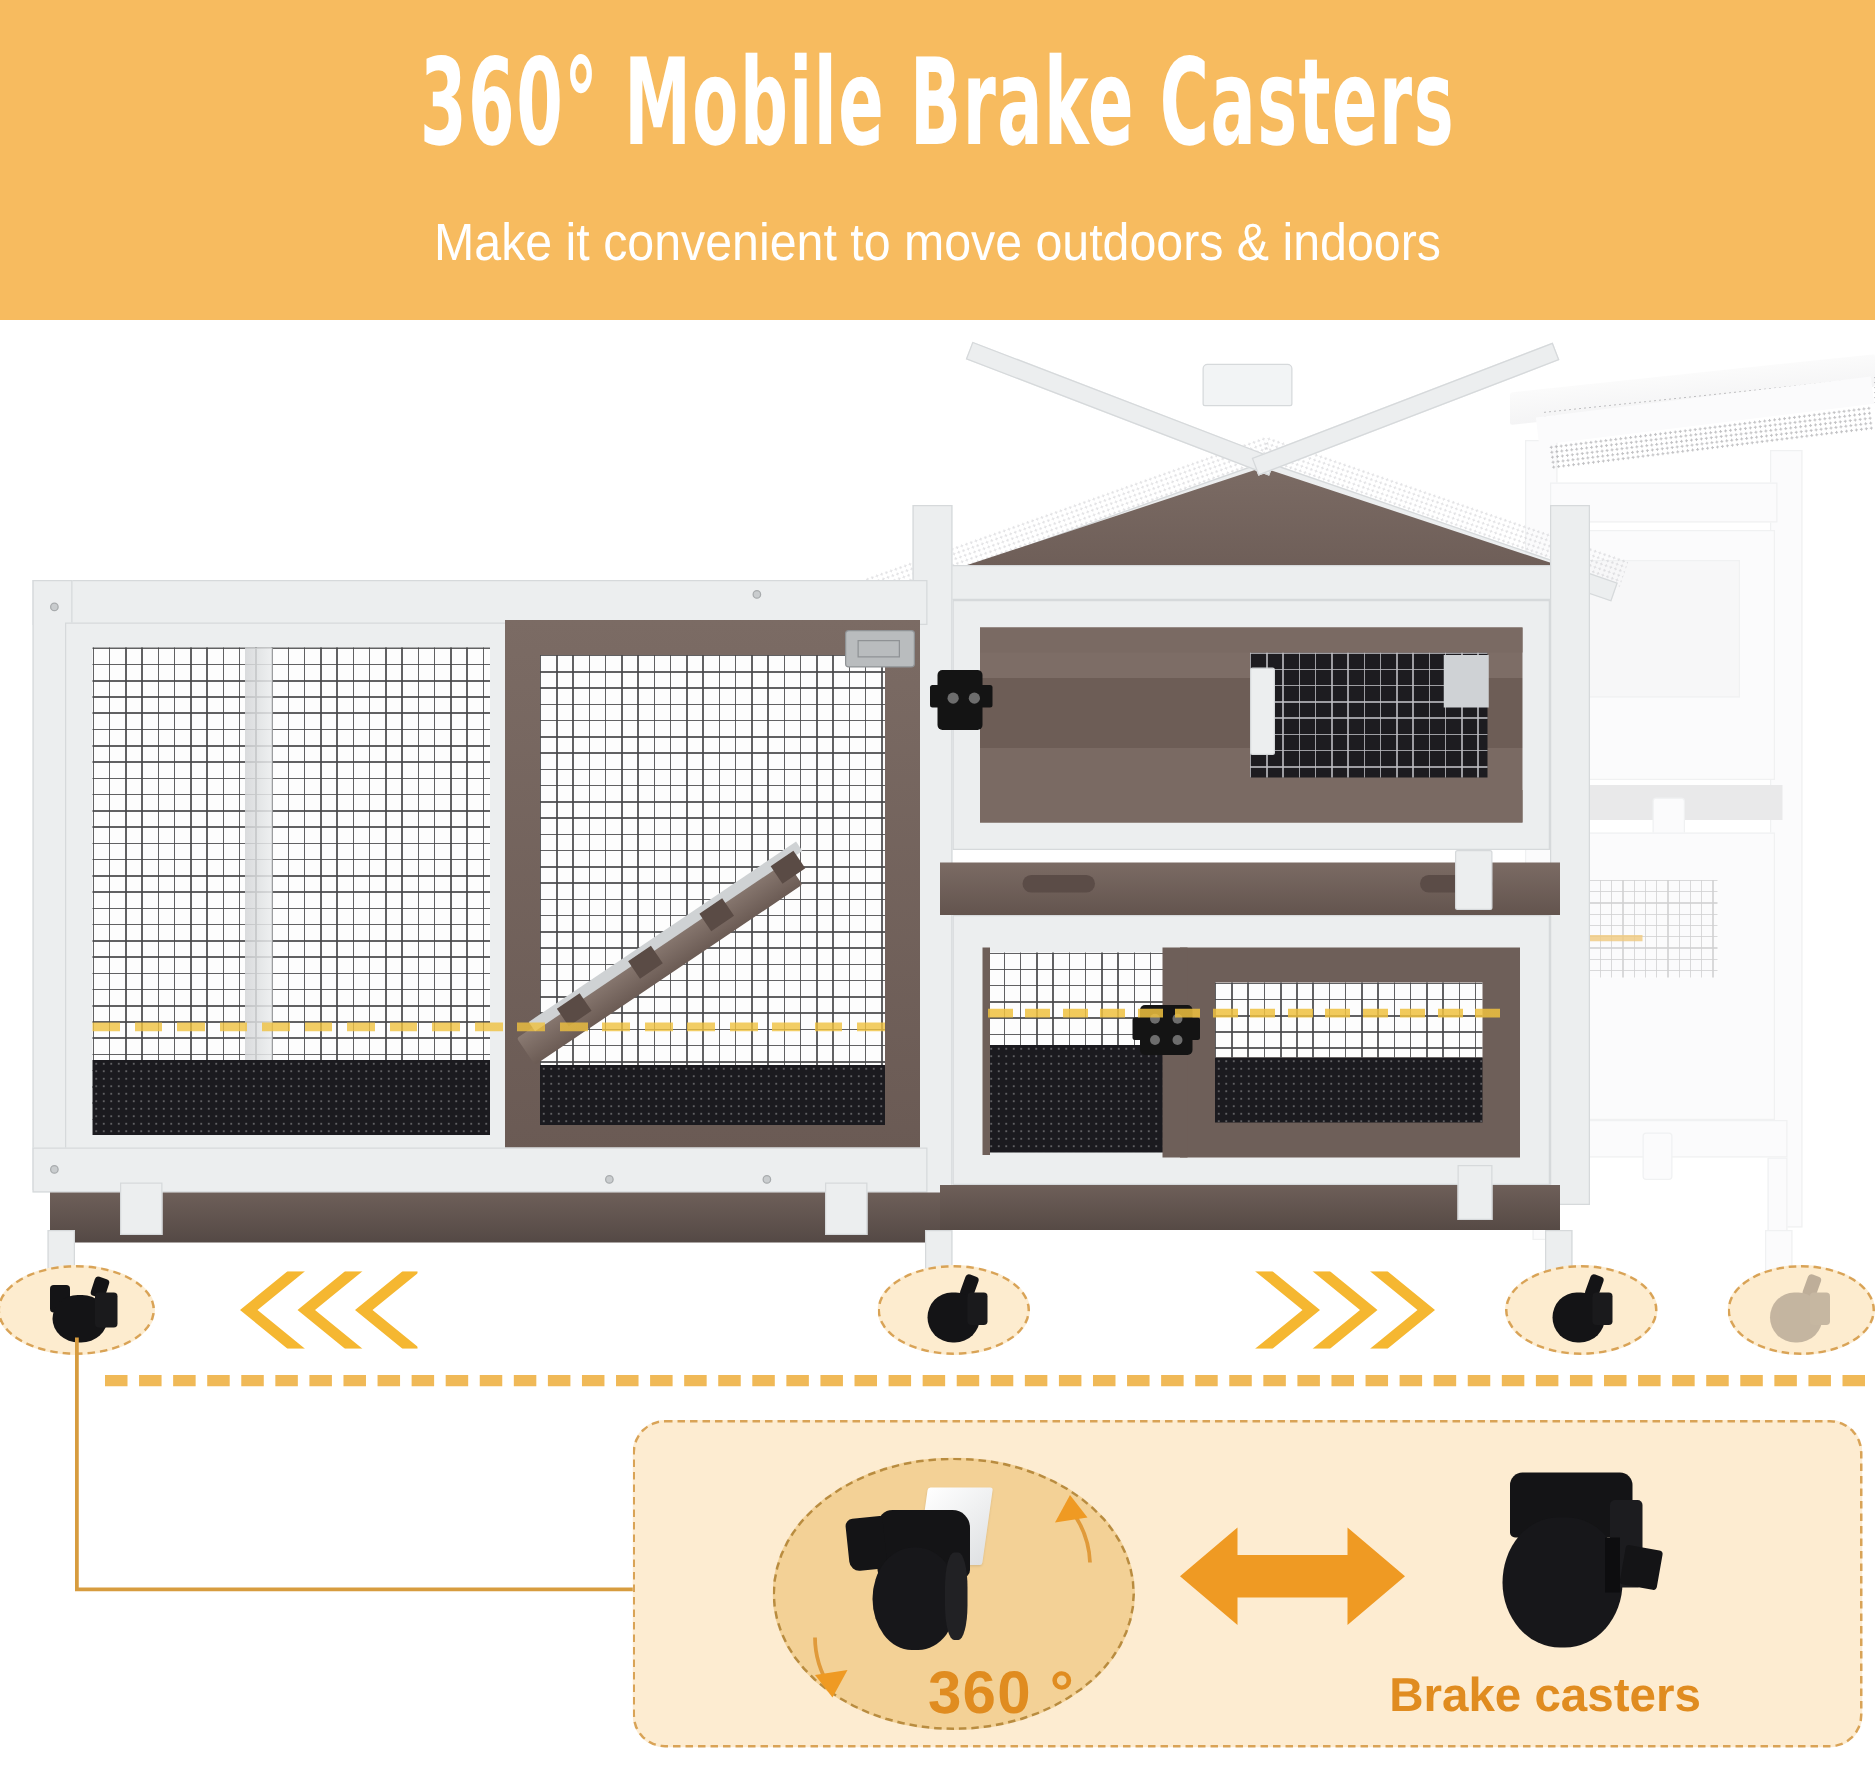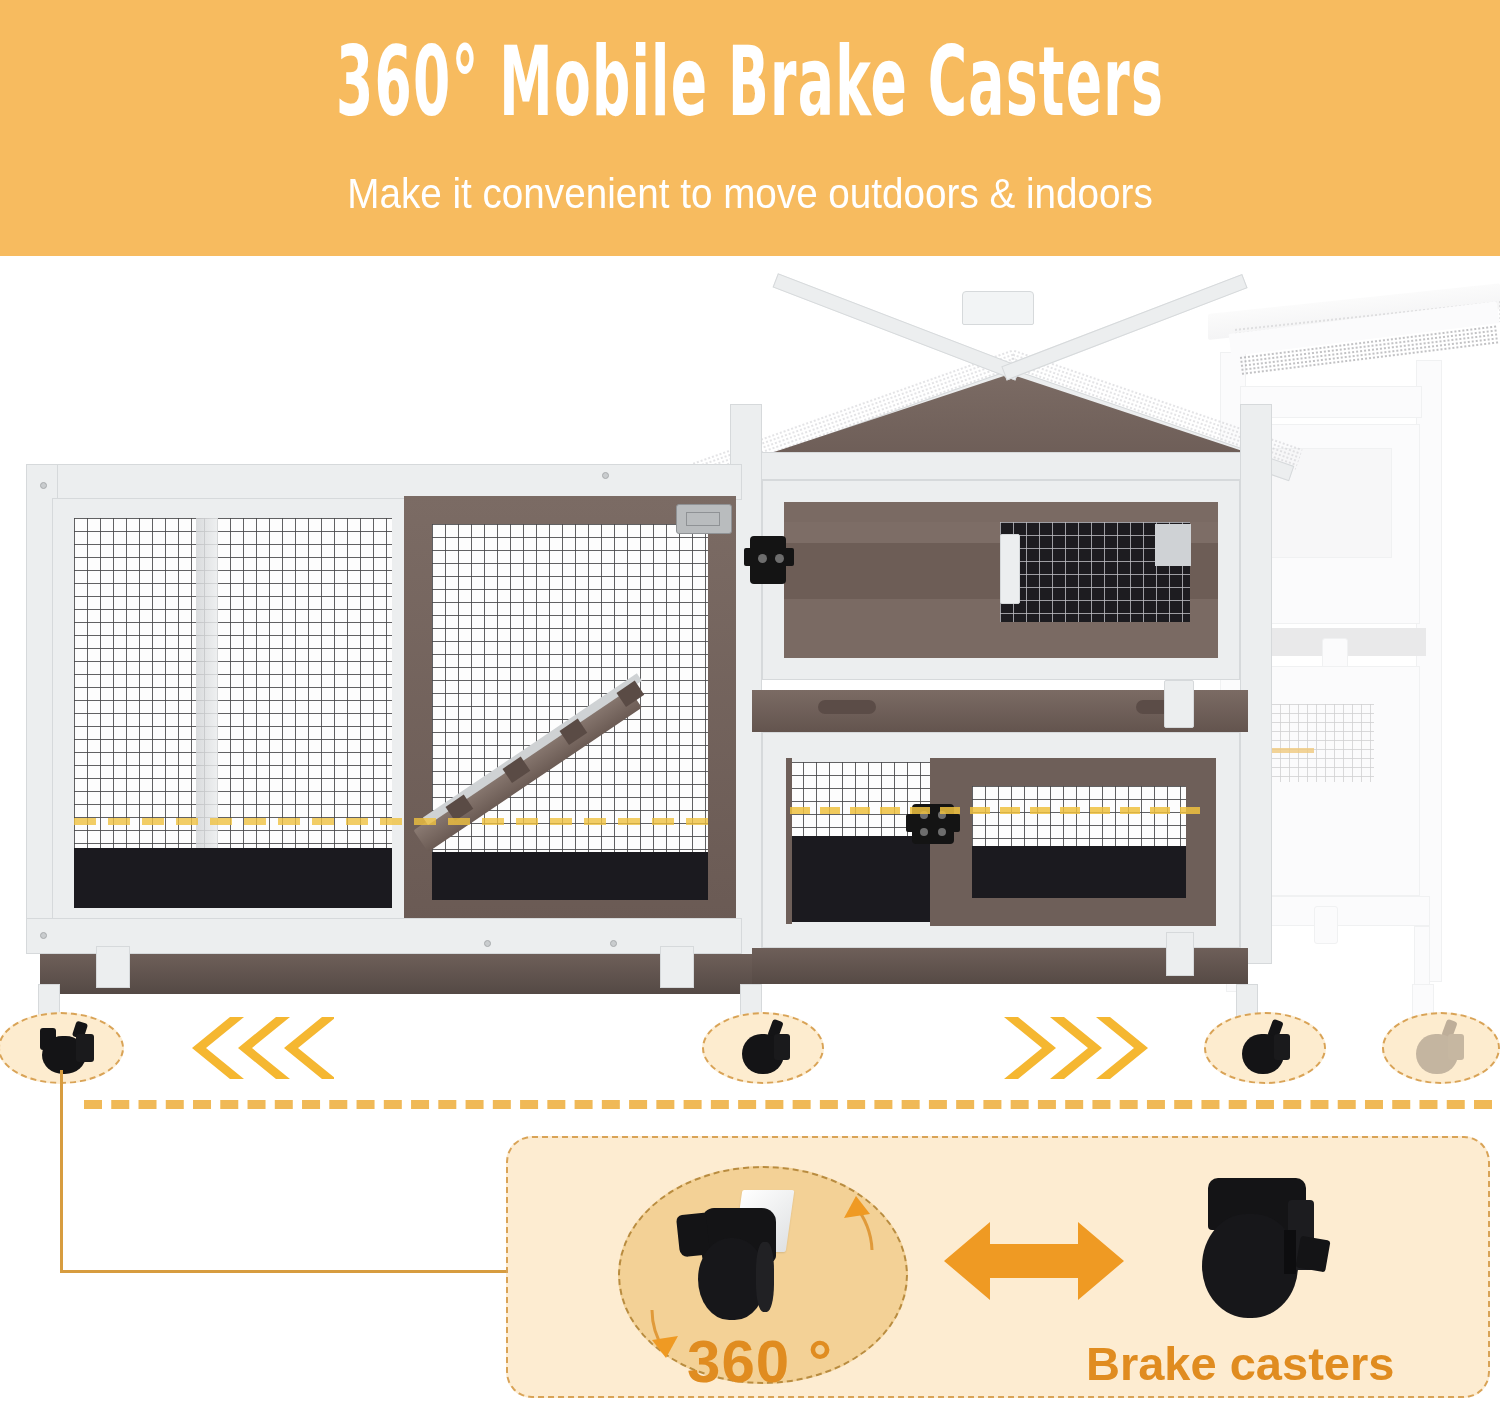--- a/index.html
+++ b/index.html
@@ -65,23 +65,23 @@
   .vline{position:absolute;background:#d79c3f;}
   .hline{position:absolute;background:#d79c3f;}
 
   
   #panel{position:absolute;left:506px;top:1136px;width:984px;height:262px;
      background:#fdecd1;border:2.4px dashed #d9a356;border-radius:26px;box-sizing:border-box;}
   #panel-circle{position:absolute;left:618px;top:1166px;width:290px;height:218px;
      background:#f3d196;border:2.2px dashed #b98c3f;border-radius:50%;box-sizing:border-box;}
   .panel-label{position:absolute;color:#e08c20;font-weight:bold;white-space:nowrap;
      font-family:"Liberation Sans",sans-serif;}
-  #label-360{left:660px;top:1327px;width:200px;text-align:center;font-size:60px;
+  #label-360{left:660px;top:1327px;width:200px;text-align:right;font-size:48px;
      letter-spacing:1px;}
-  #label-brake{left:1086px;top:1336px;width:300px;text-align:left;font-size:47px;}
+  #label-brake{left:1086px;top:1336px;width:300px;text-align:center;font-size:38px;}
 
   
   #dbl-arrow{position:absolute;left:944px;top:1216px;width:180px;height:90px;}
 </style>
 </head>
 <body>
 
 <div id="banner">
   <div id="banner-title">360°  Mobile Brake Casters</div>
   <div id="banner-sub">Make it convenient to move outdoors &amp; indoors</div>

